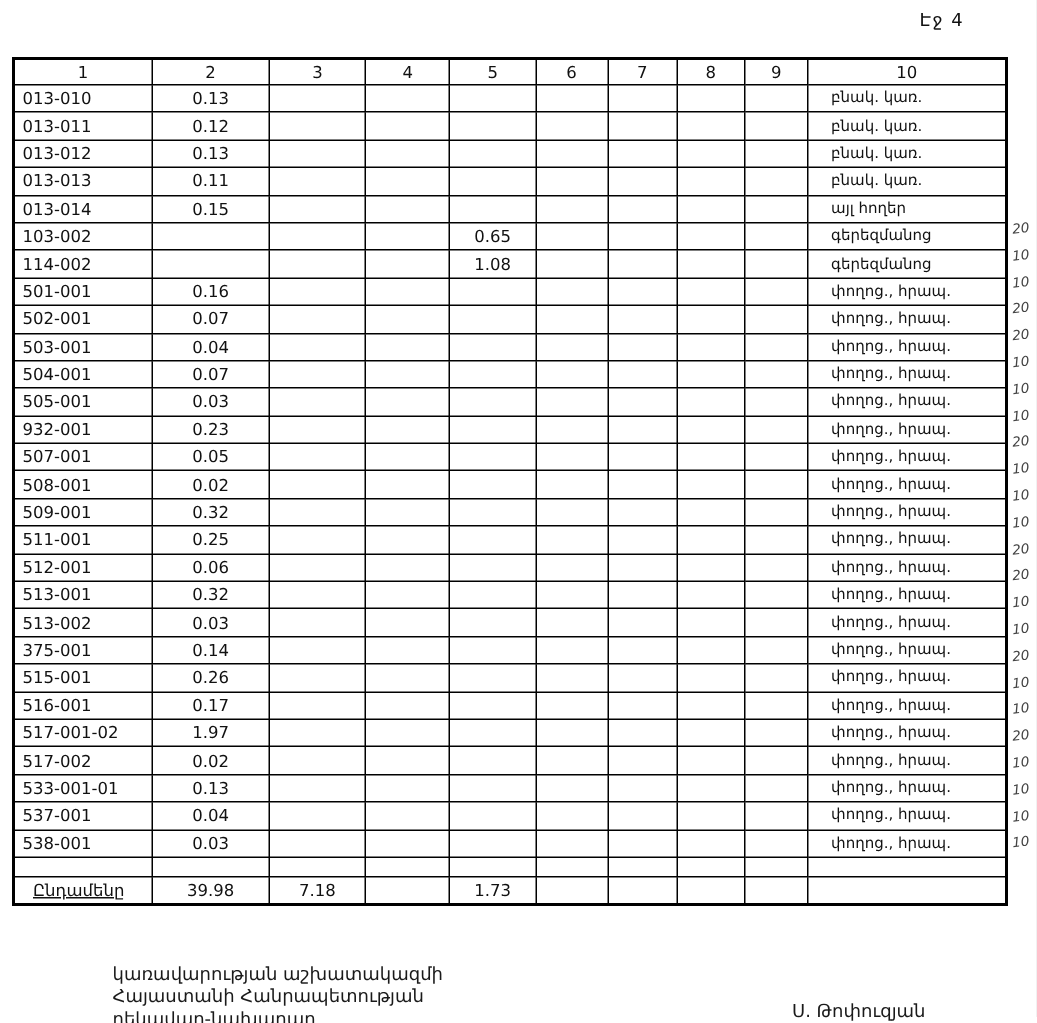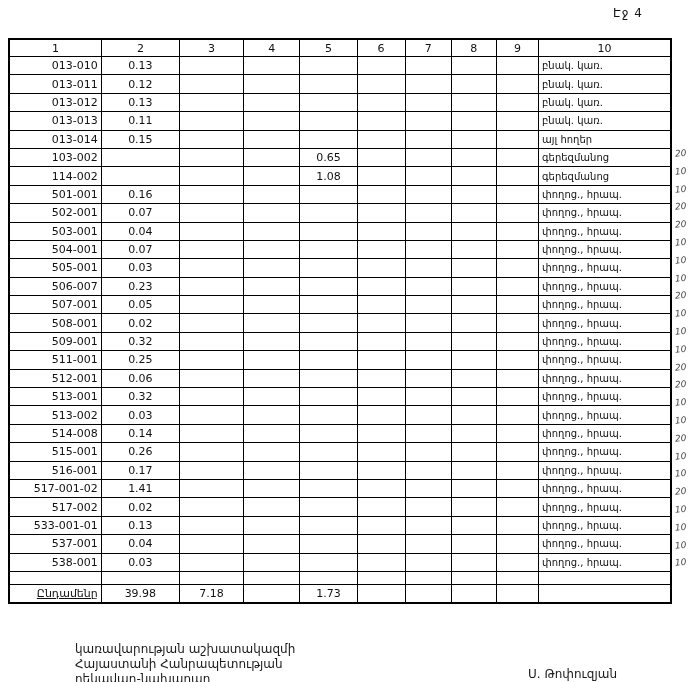--- a/index.html
+++ b/index.html
@@ -11,23 +11,23 @@
   .page-num{position:absolute;top:6px;left:613px;font-size:12px;letter-spacing:1px;}
   table.main{
     position:absolute;left:8px;top:38px;width:664px;height:566px;
     border-collapse:collapse;table-layout:fixed;border:2px solid #000;
   }
   th,td{
     border:1px solid #000;font-size:11px;font-weight:normal;
     padding:0 3px;overflow:hidden;white-space:nowrap;vertical-align:middle;
   }
   thead th{height:16px;text-align:center;font-size:11px;}
-  td.c1{text-align:right;padding-left:5px;}
+  td.c1{text-align:left;padding-left:5px;}
   td.c2,td.c3,td.c4,td.c5,td.c6,td.c7,td.c8,td.c9{text-align:center;}
-  td.c10{font-size:10px;padding-left:3px;text-align:left;}
+  td.c10{font-size:10px;padding-left:15px;text-align:left;}
   tr.spacer td{height:12px;}
   tr.totals td{height:17px;margin-left:32px;}
   tr.totals td.c1{text-decoration:underline;padding-left:12px;}
   .note{
     position:absolute;left:675px;width:16px;font-size:9px;color:#444;
     font-style:italic;transform:rotate(-6deg);line-height:9px;
   }
   .footer-left{position:absolute;left:75px;top:642px;font-size:12px;line-height:15px;color:#1a1a1a;}
   .signature{position:absolute;left:528px;top:667px;font-size:12px;color:#1a1a1a;}
 </style>
@@ -204,21 +204,21 @@
           <td class="c3"></td>
           <td class="c4"></td>
           <td class="c5"></td>
           <td class="c6"></td>
           <td class="c7"></td>
           <td class="c8"></td>
           <td class="c9"></td>
           <td class="c10">փողոց., հրապ.</td>
         </tr>
         <tr>
-          <td class="c1">506-007</td>
+          <td class="c1">932-001</td>
           <td class="c2">0.23</td>
           <td class="c3"></td>
           <td class="c4"></td>
           <td class="c5"></td>
           <td class="c6"></td>
           <td class="c7"></td>
           <td class="c8"></td>
           <td class="c9"></td>
           <td class="c10">փողոց., հրապ.</td>
         </tr>
@@ -300,21 +300,21 @@
           <td class="c3"></td>
           <td class="c4"></td>
           <td class="c5"></td>
           <td class="c6"></td>
           <td class="c7"></td>
           <td class="c8"></td>
           <td class="c9"></td>
           <td class="c10">փողոց., հրապ.</td>
         </tr>
         <tr>
-          <td class="c1">514-008</td>
+          <td class="c1">375-001</td>
           <td class="c2">0.14</td>
           <td class="c3"></td>
           <td class="c4"></td>
           <td class="c5"></td>
           <td class="c6"></td>
           <td class="c7"></td>
           <td class="c8"></td>
           <td class="c9"></td>
           <td class="c10">փողոց., հրապ.</td>
         </tr>
@@ -337,21 +337,21 @@
           <td class="c4"></td>
           <td class="c5"></td>
           <td class="c6"></td>
           <td class="c7"></td>
           <td class="c8"></td>
           <td class="c9"></td>
           <td class="c10">փողոց., հրապ.</td>
         </tr>
         <tr>
           <td class="c1">517-001-02</td>
-          <td class="c2">1.41</td>
+          <td class="c2">1.97</td>
           <td class="c3"></td>
           <td class="c4"></td>
           <td class="c5"></td>
           <td class="c6"></td>
           <td class="c7"></td>
           <td class="c8"></td>
           <td class="c9"></td>
           <td class="c10">փողոց., հրապ.</td>
         </tr>
         <tr>

